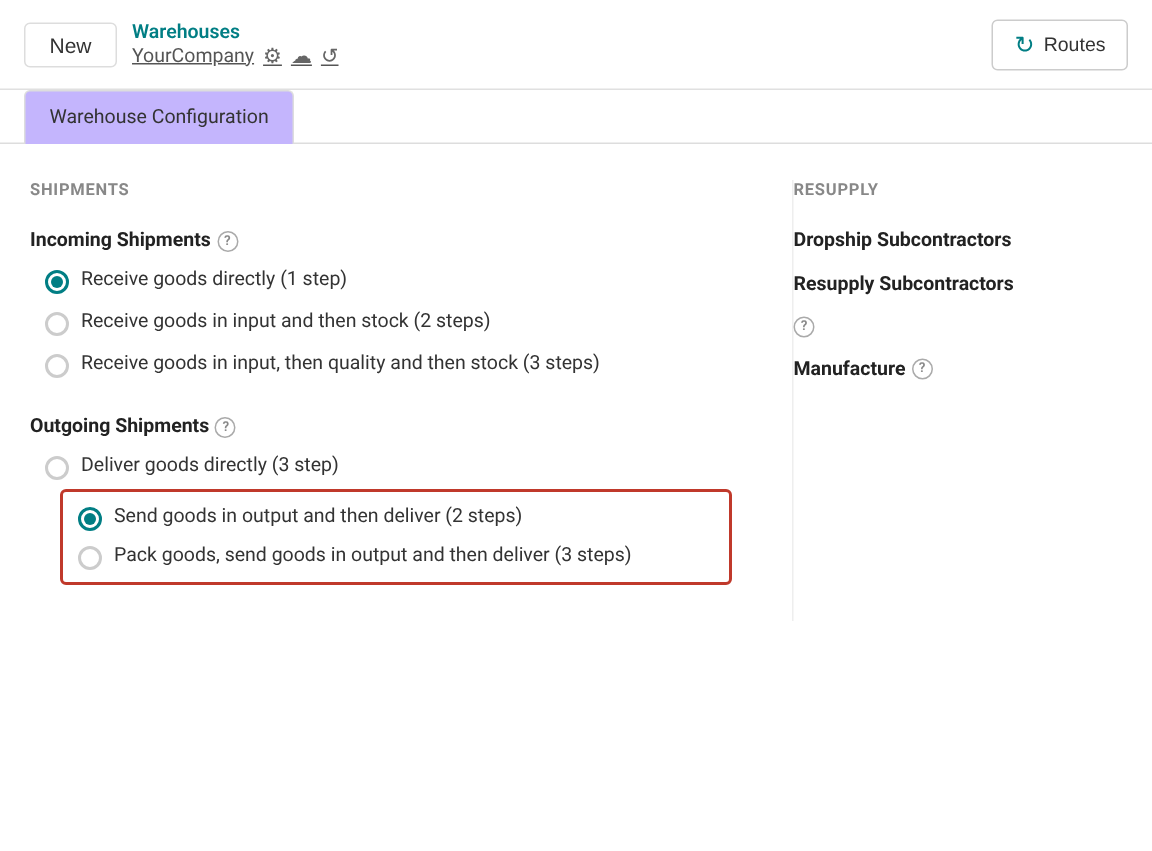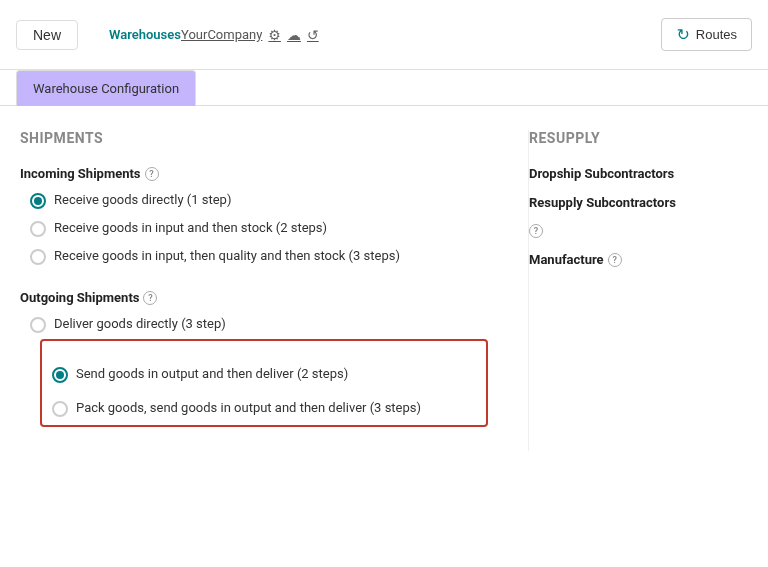--- a/index.html
+++ b/index.html
@@ -2,29 +2,29 @@
 <html><head>
   <meta charset="utf-8">
   <style>
     * { box-sizing: border-box; margin: 0; padding: 0; }
     body { font-family: -apple-system, BlinkMacSystemFont, 'Segoe UI', Roboto, sans-serif; font-size: 13px; color: #333; background: #fff; width: 768px; min-height: 567px; }
 
     
     .header {
       display: flex; align-items: center; justify-content: space-between;
       padding: 8px 16px; border-bottom: 1px solid #e0e0e0;
-      height: 70px;
+      height: 60px;
     }
     .header-left { display: flex; align-items: center; gap: 10px; }
     .new-button {
       background: #fff; border: 1px solid #ddd; border-radius: 4px;
       padding: 6px 16px; font-size: 14px; font-weight: 500; cursor: pointer;
       color: #333;
     }
-    .breadcrumb-section { display: flex; flex-direction: row; margin-left: 21px; }
+    .breadcrumb-section { display: flex; flex-direction: column; }
     .breadcrumb-title { color: #017e84; font-weight: 600; font-size: 13px; }
     .breadcrumb-sub { color: #555; font-size: 13px; display: flex; align-items: center; gap: 6px; text-decoration: underline; }
     .icon-btn { cursor: pointer; color: #666; font-size: 14px; background: none; border: none; }
 
     .routes-button {
       display: flex; align-items: center; gap: 6px;
       border: 1px solid #ccc; border-radius: 4px; padding: 6px 14px;
       background: #fff; cursor: pointer; font-size: 13px; color: #333;
     }
     .routes-button .refresh-icon { color: #017e84; font-size: 16px; }
@@ -43,21 +43,21 @@
       border-color: #ddd; border-bottom-color: #fff;
       border-radius: 4px 4px 0 0;
     }
 
     
     .content { padding: 24px 20px; display: flex; gap: 0; }
     .left-section { flex: 1; padding-right: 40px; }
     .right-section { width: 220px; border-left: 1px solid #eee; }
 
     .section-title {
-      font-size: 14px; font-weight: 700; color: #888; letter-spacing: 0.5px;
+      font-size: 11px; font-weight: 700; color: #888; letter-spacing: 0.5px;
       text-transform: uppercase; margin-bottom: 20px;
     }
 
     .shipment-group { margin-bottom: 24px; }
     .shipment-label {
       font-weight: 700; font-size: 13px; color: #222; margin-bottom: 10px;
       display: flex; align-items: flex-end; gap: 4px;
     }
     .help-icon {
       display: inline-flex; align-items: center; justify-content: center;
@@ -81,30 +81,30 @@
     .radio-inner {
       width: 8px; height: 8px; border-radius: 50%; background: #017e84;
     }
     .option-text { font-size: 13px; color: #333; line-height: 1.4; }
 
     
     .highlight-box {
       border: 2px solid #c0392b; border-radius: 4px; padding: 8px 10px;
       margin-left: 10px; margin-top: -4px;
     }
-    .highlight-box .option-row { margin-bottom: 8px; margin-top: 16px; }
+    .highlight-box .option-row { margin-bottom: 8px; }
     .highlight-box .option-row:last-child { margin-bottom: 0; }
 
     
     .resupply-item {
       margin-bottom: 14px;
     }
     .resupply-label {
       font-weight: 700; font-size: 13px; color: #222;
-      display: flex; align-items: flex-end; gap: 4px;
+      display: flex; align-items: flex-start; gap: 4px;
     }
   </style>
 </head>
 <body>
 
 <div class="header">
   <div class="header-left">
     <button class="new-button">New</button>
     <div class="breadcrumb-section">
       <span class="breadcrumb-title">Warehouses</span>

